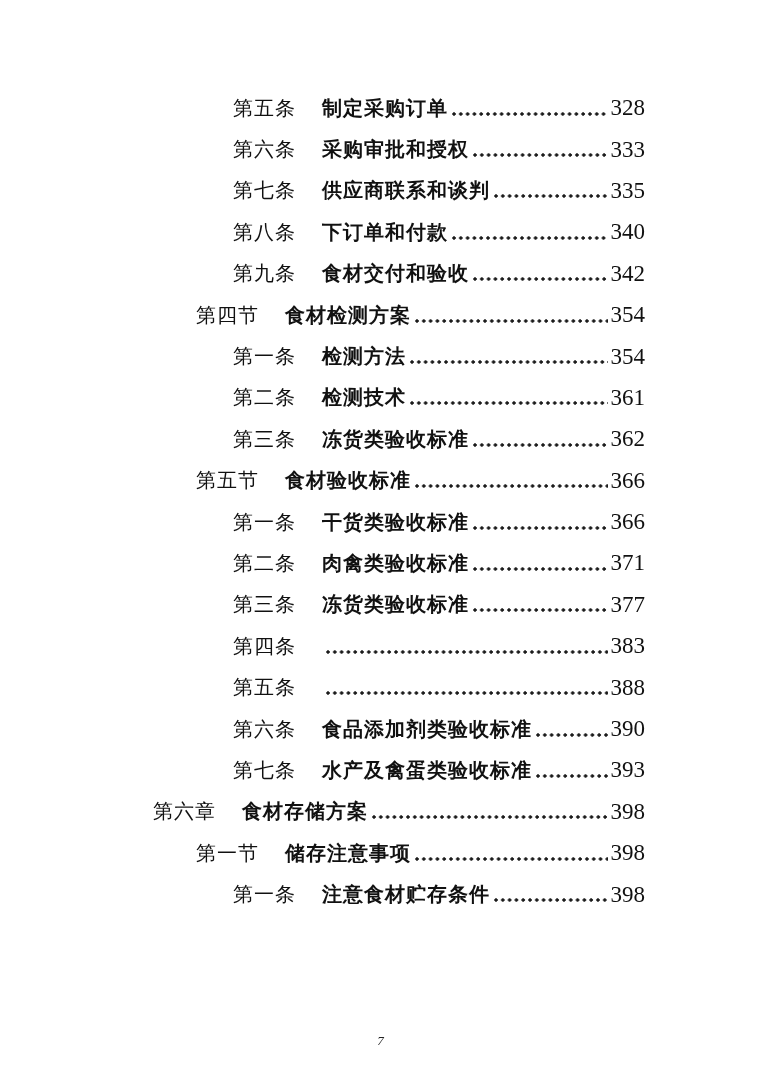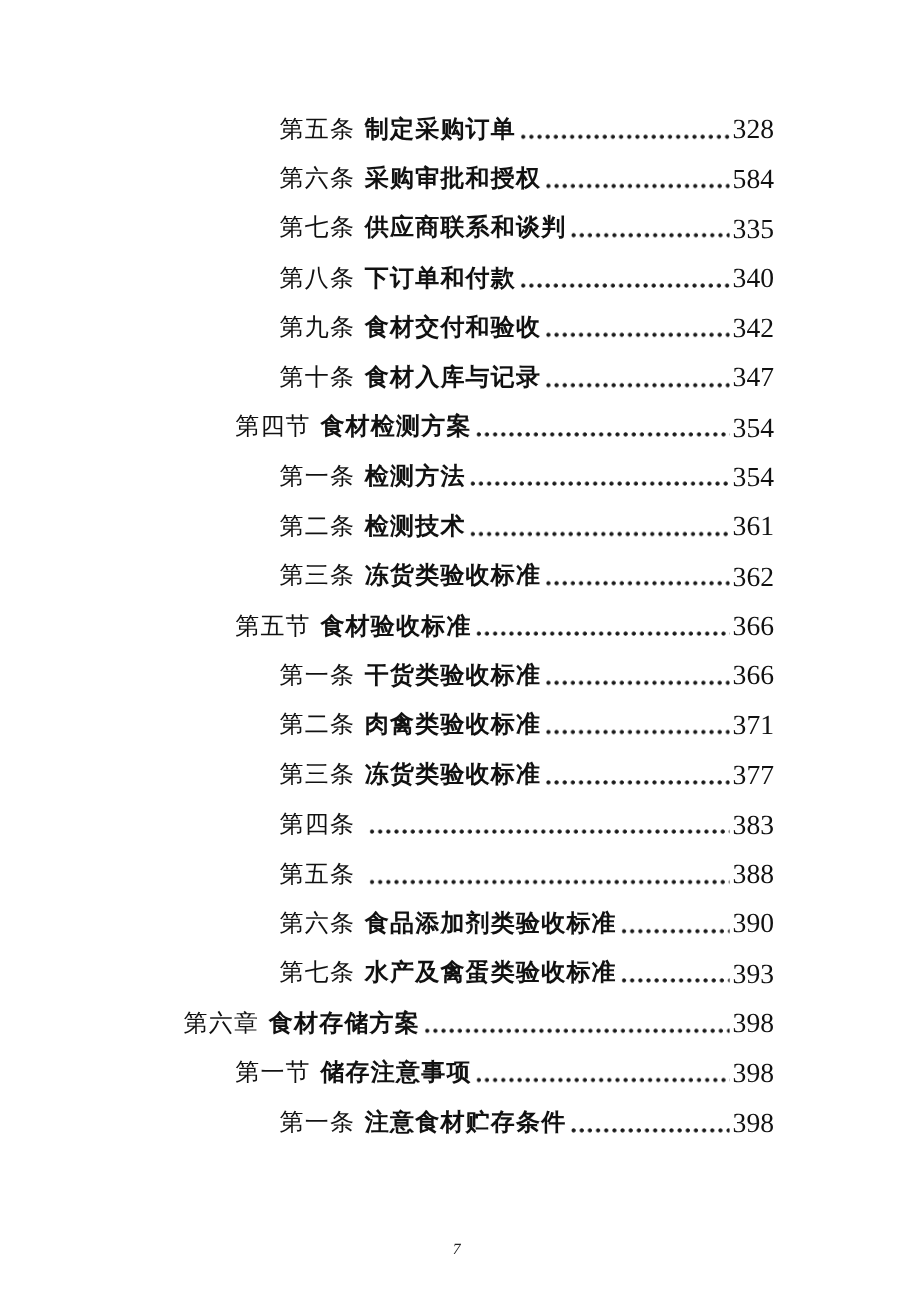--- a/index.html
+++ b/index.html
@@ -32,21 +32,21 @@
     align-items: center;
     font-size: 20px;
     line-height: 1;
     white-space: nowrap;
   }
   .toc-row.level-chapter { padding-left: 0; }
   .toc-row.level-section { padding-left: 43px; justify-content: flex-end; }
   .toc-row.level-article { padding-left: 80px; }
   .toc-label {
     font-weight: normal;
-    margin-right: 8px;
+    margin-right: 26px;
     letter-spacing: 1px;
   }
   .toc-title {
     font-weight: bold;
     letter-spacing: 1px;
   }
   .toc-leader {
     flex: 1 1 auto;
     min-width: 12px;
     height: 4px;
@@ -81,45 +81,39 @@
       <div class="toc-row level-article">
       <span class="toc-label">第五条</span>
       <span class="toc-title">制定采购订单</span>
       <span class="toc-leader"></span>
       <span class="toc-page">328</span>
     </div>
       <div class="toc-row level-article">
       <span class="toc-label">第六条</span>
       <span class="toc-title">采购审批和授权</span>
       <span class="toc-leader"></span>
-      <span class="toc-page">584</span>
+      <span class="toc-page">333</span>
     </div>
       <div class="toc-row level-article">
       <span class="toc-label">第七条</span>
       <span class="toc-title">供应商联系和谈判</span>
       <span class="toc-leader"></span>
       <span class="toc-page">335</span>
     </div>
       <div class="toc-row level-article">
       <span class="toc-label">第八条</span>
       <span class="toc-title">下订单和付款</span>
       <span class="toc-leader"></span>
       <span class="toc-page">340</span>
     </div>
       <div class="toc-row level-article">
       <span class="toc-label">第九条</span>
       <span class="toc-title">食材交付和验收</span>
       <span class="toc-leader"></span>
       <span class="toc-page">342</span>
-    </div>
-      <div class="toc-row level-article">
-      <span class="toc-label">第十条</span>
-      <span class="toc-title">食材入库与记录</span>
-      <span class="toc-leader"></span>
-      <span class="toc-page">347</span>
     </div>
       <div class="toc-row level-section">
       <span class="toc-label">第四节</span>
       <span class="toc-title">食材检测方案</span>
       <span class="toc-leader"></span>
       <span class="toc-page">354</span>
     </div>
       <div class="toc-row level-article">
       <span class="toc-label">第一条</span>
       <span class="toc-title">检测方法</span>

